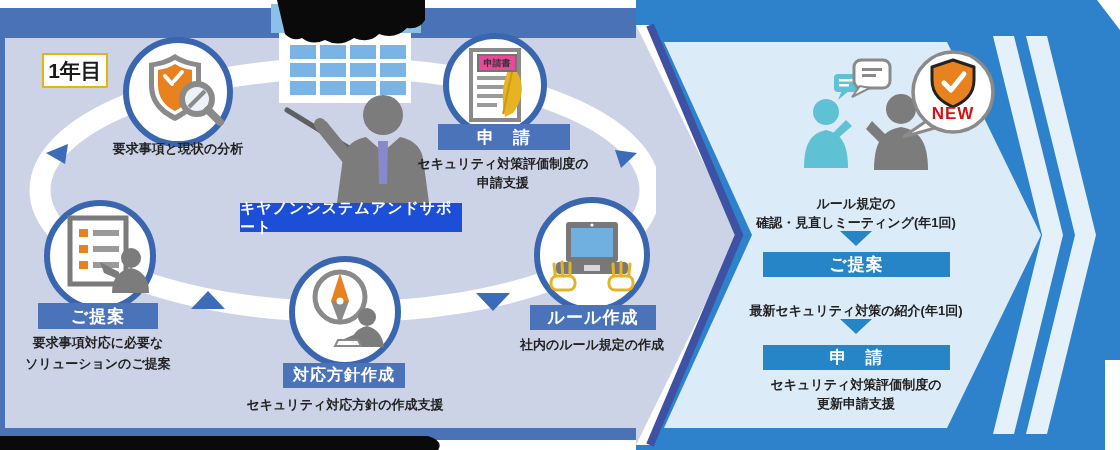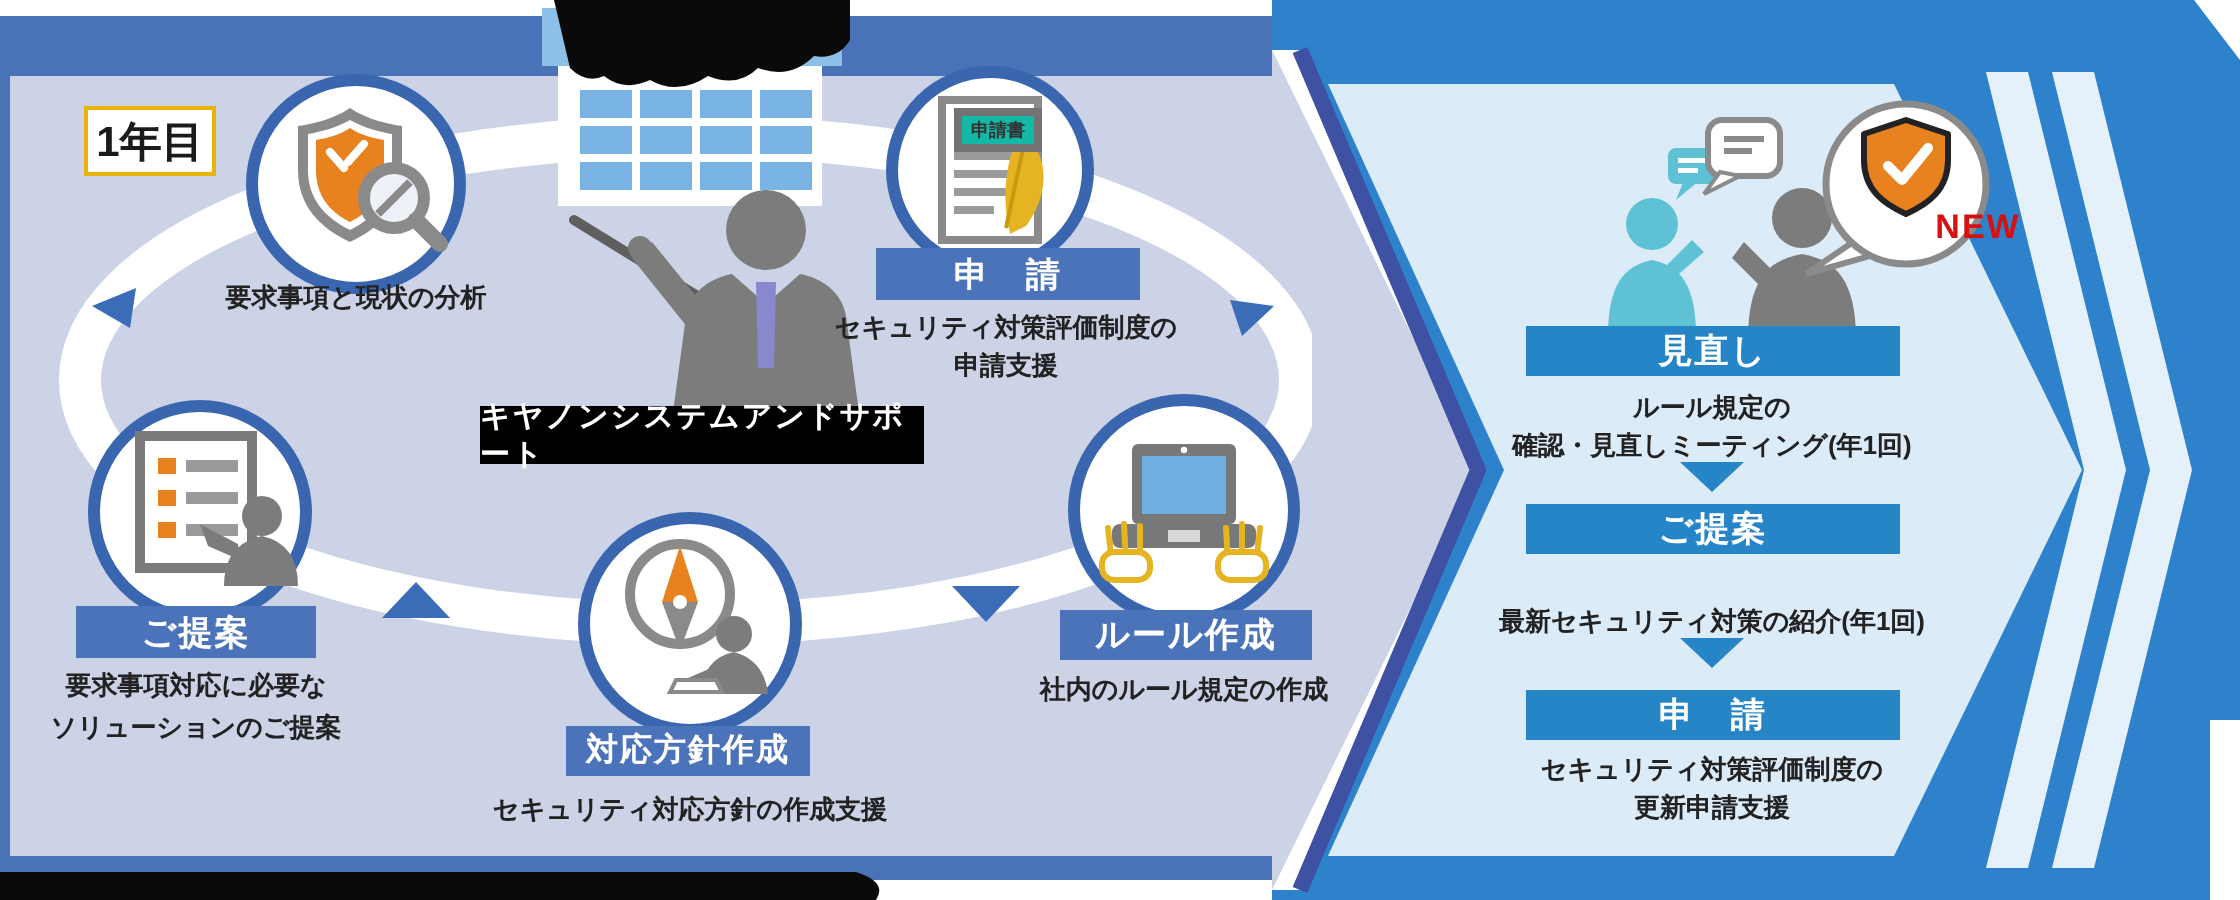--- a/index.html
+++ b/index.html
@@ -7,23 +7,23 @@
          font-family:"Liberation Sans","DejaVu Sans",sans-serif;}
   #bg{position:absolute;left:0;top:0;}
   .labelbox{position:absolute;background:#fff;border:2px solid #eab308;display:flex;
             align-items:center;justify-content:center;font-weight:bold;color:#1a1a1a;}
   .banner{position:absolute;display:flex;align-items:center;justify-content:center;
           color:#fff;font-weight:bold;letter-spacing:1px;}
   .banner.b1{background:#4a73b9;}
   .banner.b2{background:#2585c6;}
   .cap{position:absolute;transform:translateX(-50%);white-space:nowrap;font-weight:bold;
        color:#222;font-size:13px;line-height:1;}
-  .redbanner{position:absolute;background:#000000;color:#fff;font-weight:bold;
+  .redbanner{position:absolute;background:#1d4ed8;color:#fff;font-weight:bold;
              display:flex;align-items:center;justify-content:center;letter-spacing:1px;}
-  .doclabel{position:absolute;background:#14b8a6;border:4px solid #737373;color:#333;
+  .doclabel{position:absolute;background:#ec4899;border:2px solid #737373;color:#333;
             font-weight:bold;display:flex;align-items:center;justify-content:center;}
   .newtxt{position:absolute;transform:translateX(-50%);color:#d61111;font-weight:bold;
           font-size:17px;letter-spacing:1px;}
 </style>
 </head>
 <body>
 
 <div id="stage">
 
 <svg id="bg" width="1120" height="450" viewBox="0 0 1120 450">
@@ -224,23 +224,22 @@
 
 <div class="banner b1" style="left:283px;top:363px;width:122px;height:25px;font-size:16px;">対応方針作成</div>
 <div class="cap" style="left:345px;top:398px;">セキュリティ対応方針の作成支援</div>
 
 <div class="banner b1" style="left:530px;top:305px;width:126px;height:25px;font-size:17px;">ルール作成</div>
 <div class="cap" style="left:592px;top:338px;">社内のルール規定の作成</div>
 
 <div class="redbanner" style="left:240px;top:203px;width:222px;height:29px;font-size:15px;">キヤノンシステムアンドサポート</div>
 
 
-<div class="newtxt" style="left:953px;top:104px;margin-left:36px;">NEW</div>
-
-<div class="banner b2" style="left:763px;top:163px;width:187px;height:25px;font-size:17px;">見直し</div>
+<div class="newtxt" style="left:953px;top:104px;">NEW</div>
+
 <div class="cap" style="left:856px;top:197px;">ルール規定の</div>
 <div class="cap" style="left:856px;top:216px;">確認・見直しミーティング(年1回)</div>
 
 <div class="banner b2" style="left:763px;top:252px;width:187px;height:25px;font-size:17px;">ご提案</div>
 <div class="cap" style="left:856px;top:304px;">最新セキュリティ対策の紹介(年1回)</div>
 
 <div class="banner b2" style="left:763px;top:345px;width:187px;height:25px;font-size:17px;">申　請</div>
 <div class="cap" style="left:856px;top:378px;">セキュリティ対策評価制度の</div>
 <div class="cap" style="left:856px;top:397px;">更新申請支援</div>
 

